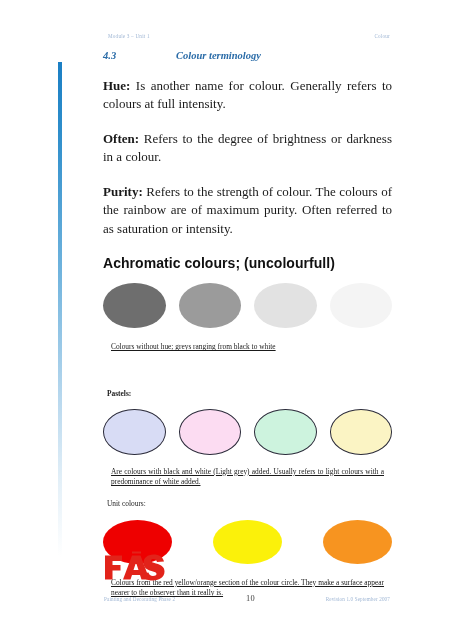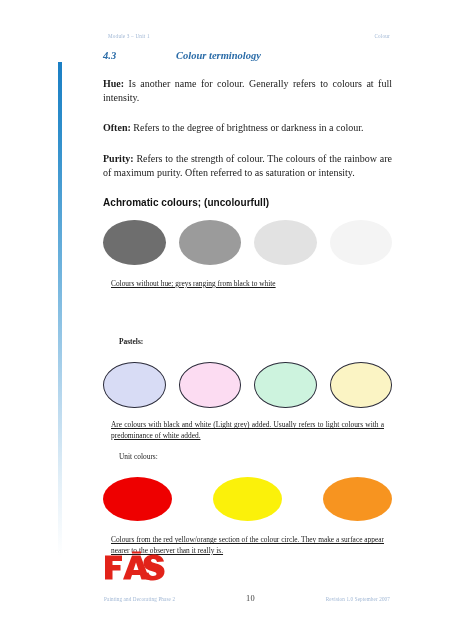--- a/index.html
+++ b/index.html
@@ -63,40 +63,40 @@
     display: flex;
     gap: 40px;
   }
   h2.section-heading .num {
     width: 33px;
     flex: 0 0 33px;
   }
 
   p.body {
     margin: 16px 0 11px 0;
-    font-size: 10px;
+    font-size: 13px;
     line-height: 1.42;
     text-align: justify;
     color: #1a1a1a;
   }
   p.body .lead {
     font-weight: bold;
   }
 
   h3.sub-heading {
     margin: 17px 0 0 0;
     font-family: "Liberation Sans", sans-serif;
     font-weight: bold;
-    font-size: 10px;
+    font-size: 14px;
     letter-spacing: 0.05px;
     color: #111111;
   }
 
   p.mini-label {
-    margin: 16px;
+    margin: 4px;
     font-size: 7.4px;
     font-weight: bold;
     color: #1a1a1a;
   }
   p.mini-label.plain {
     font-weight: normal;
   }
 
   p.caption {
     margin: 8px;

